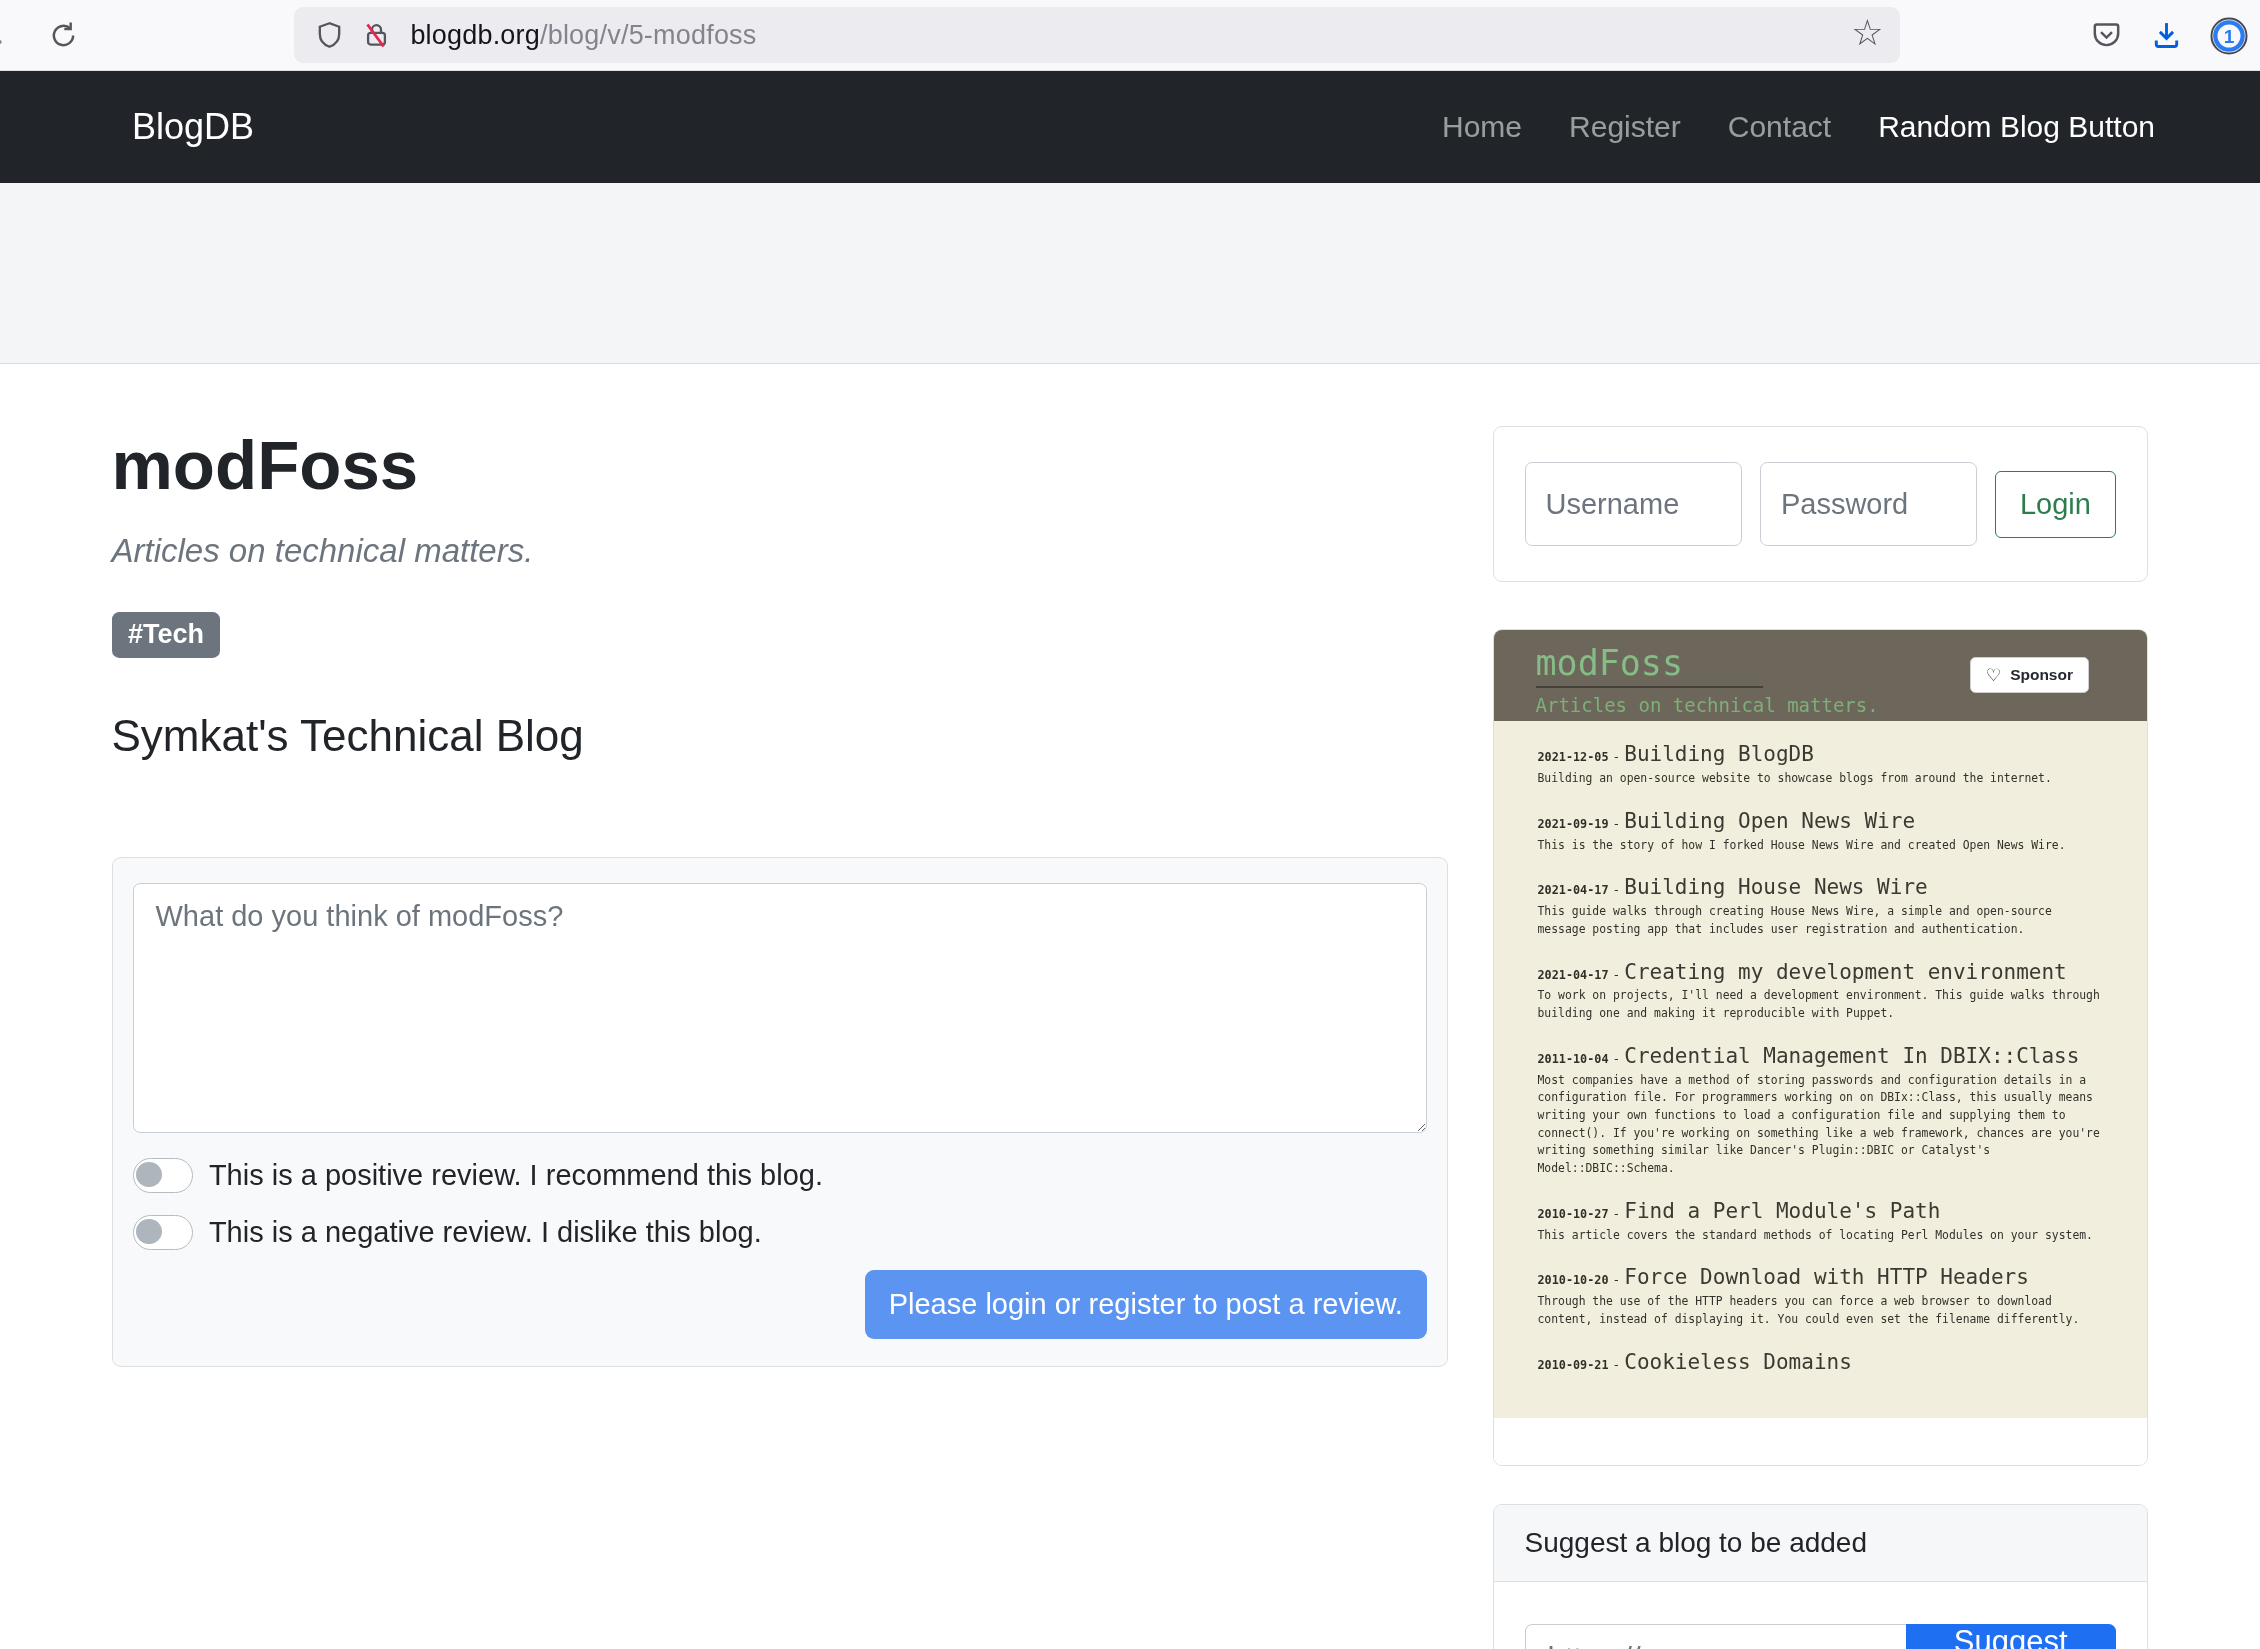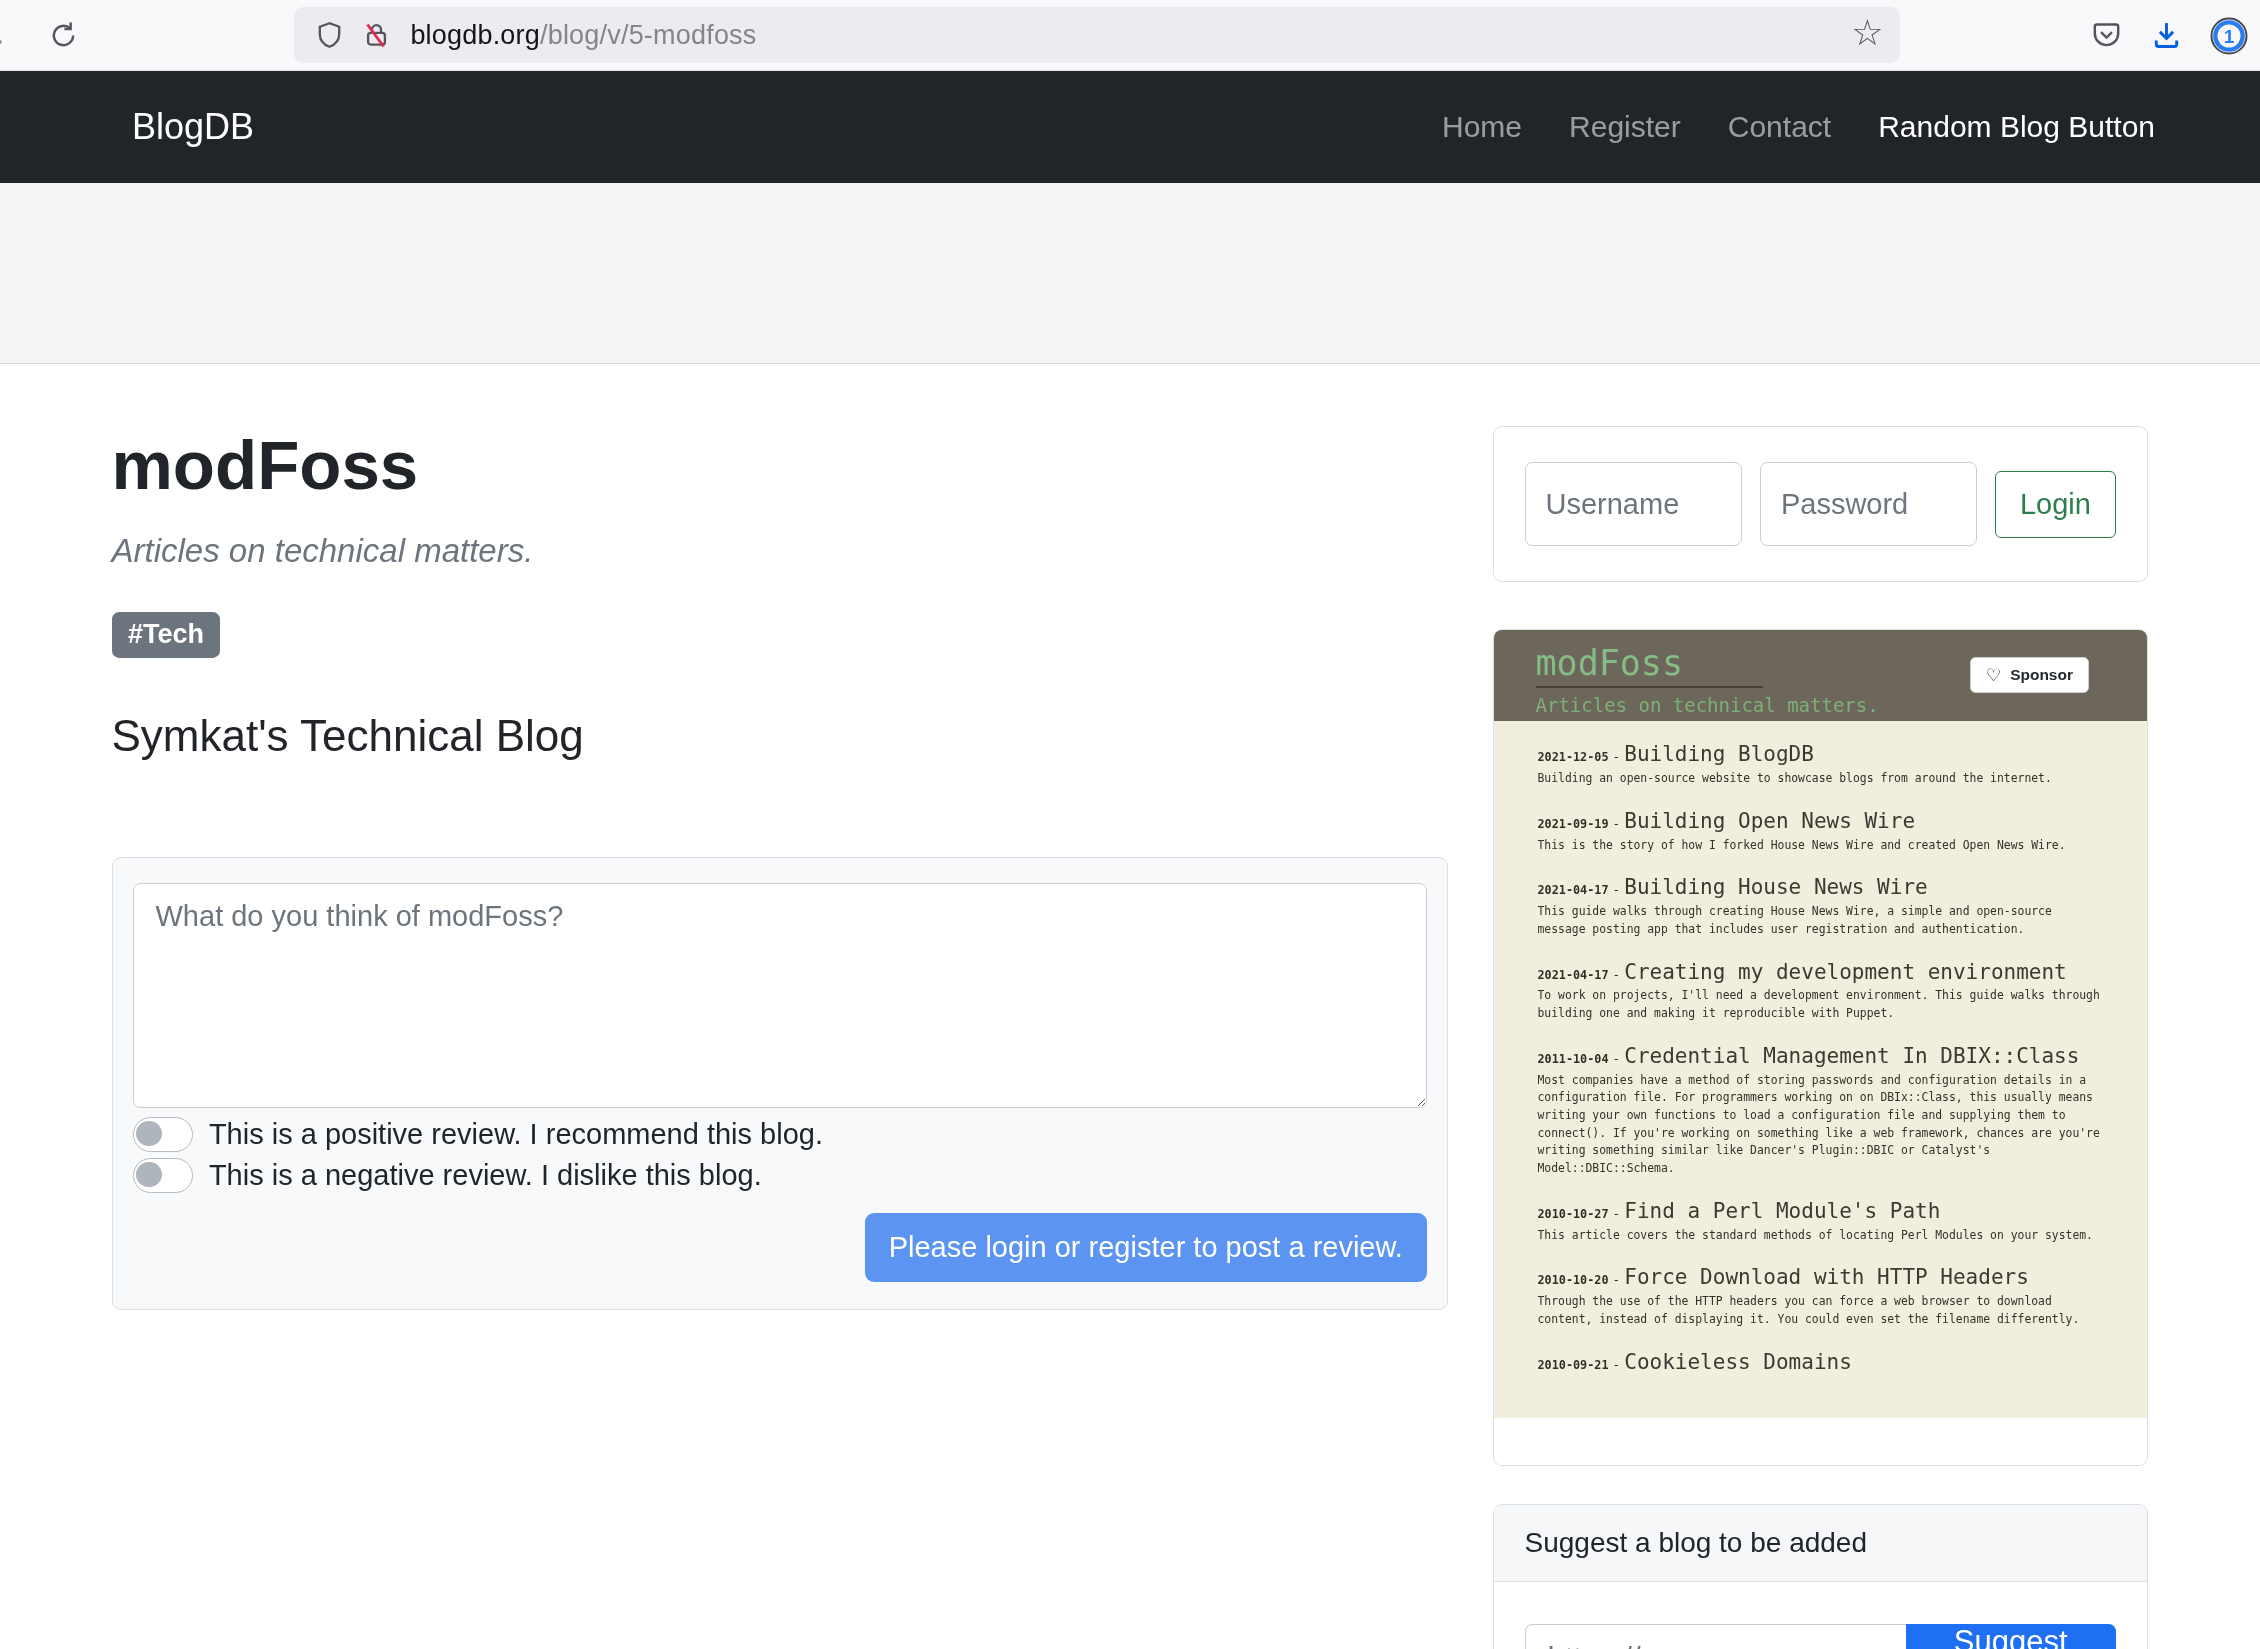--- a/index.html
+++ b/index.html
@@ -57,26 +57,26 @@
     font-size: 27px; padding: 7.3px 16.4px; border-radius: 7.3px; margin-top: 6px;
   }
   h3.section-heading { font-size: 44px; font-weight: 500; margin-top: 53px; color: #212529; }
 
   
   .review-card {
     margin-top: 96px; background: #f8f9fa; border: 1.8px solid #dcdfe3;
     border-radius: 9px; padding: 25.5px 20px 27px 20px;
   }
   .review-card textarea {
-    width: 100%; height: 225px; border: 1.8px solid #c9ced4; border-radius: 7.3px;
+    width: 100%; height: 250px; border: 1.8px solid #c9ced4; border-radius: 7.3px;
     padding: 16.4px 22px; font-size: 29px; font-family: "Liberation Sans", sans-serif;
     color: #404040; resize: both; background: #fff;
   }
   .review-card textarea::placeholder { color: #6c757d; opacity: 1; }
-  .switch-row { display: flex; align-items: center; margin-top: 6px; }
+  .switch-row { display: flex; align-items: center; margin-top: 22px; }
   .switch {
     width: 60px; height: 35px; border: 1.8px solid #b6bcc2; border-radius: 18px;
     background: #fff; position: relative; flex: 0 0 auto; cursor: pointer;
   }
   .switch .knob {
     position: absolute; left: 2.7px; top: 2.7px; width: 25.5px; height: 25.5px;
     border-radius: 50%; background: #aeb5bc;
   }
   .switch-label { margin-left: 16.4px; font-size: 29px; color: #212529; }
   .review-actions { text-align: right; margin-top: 20px; }

